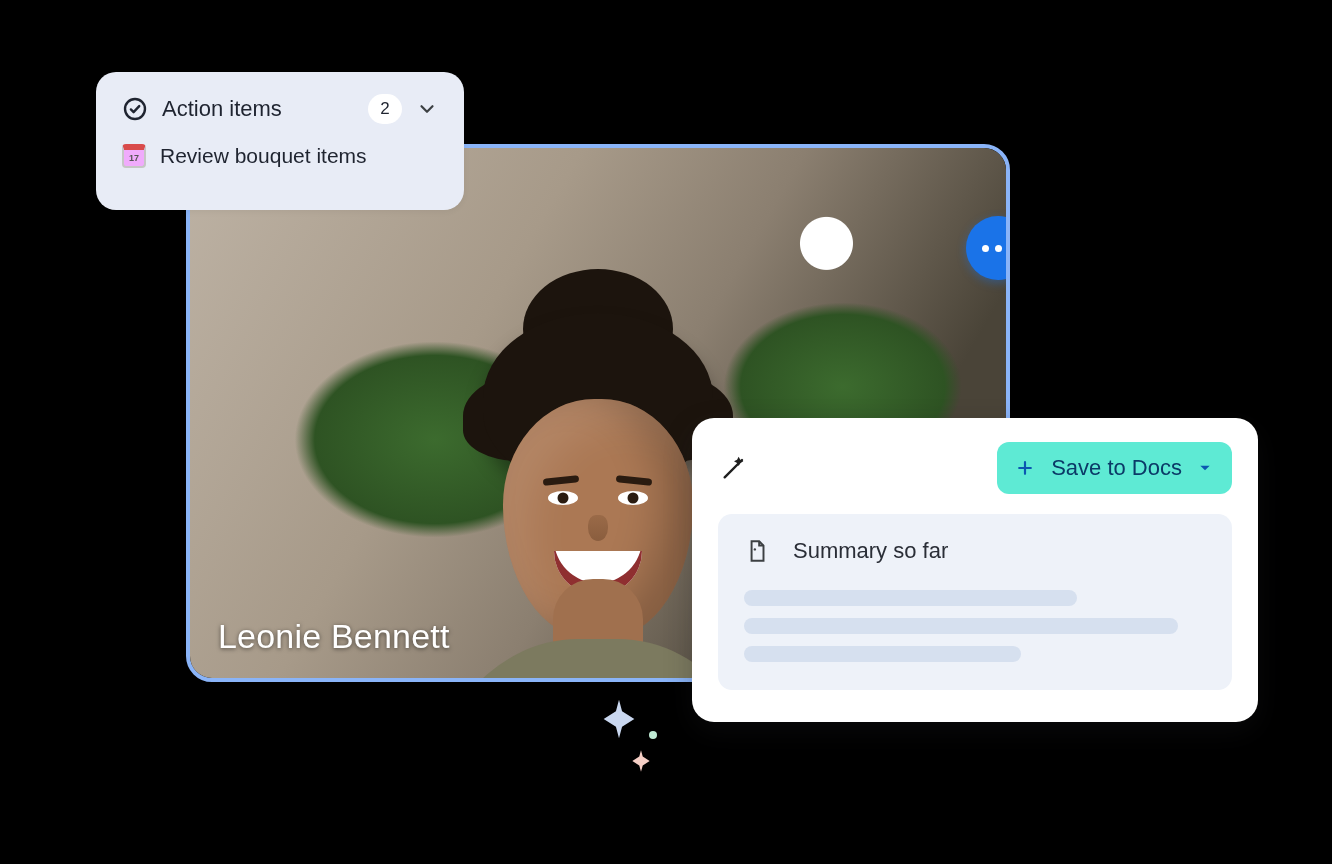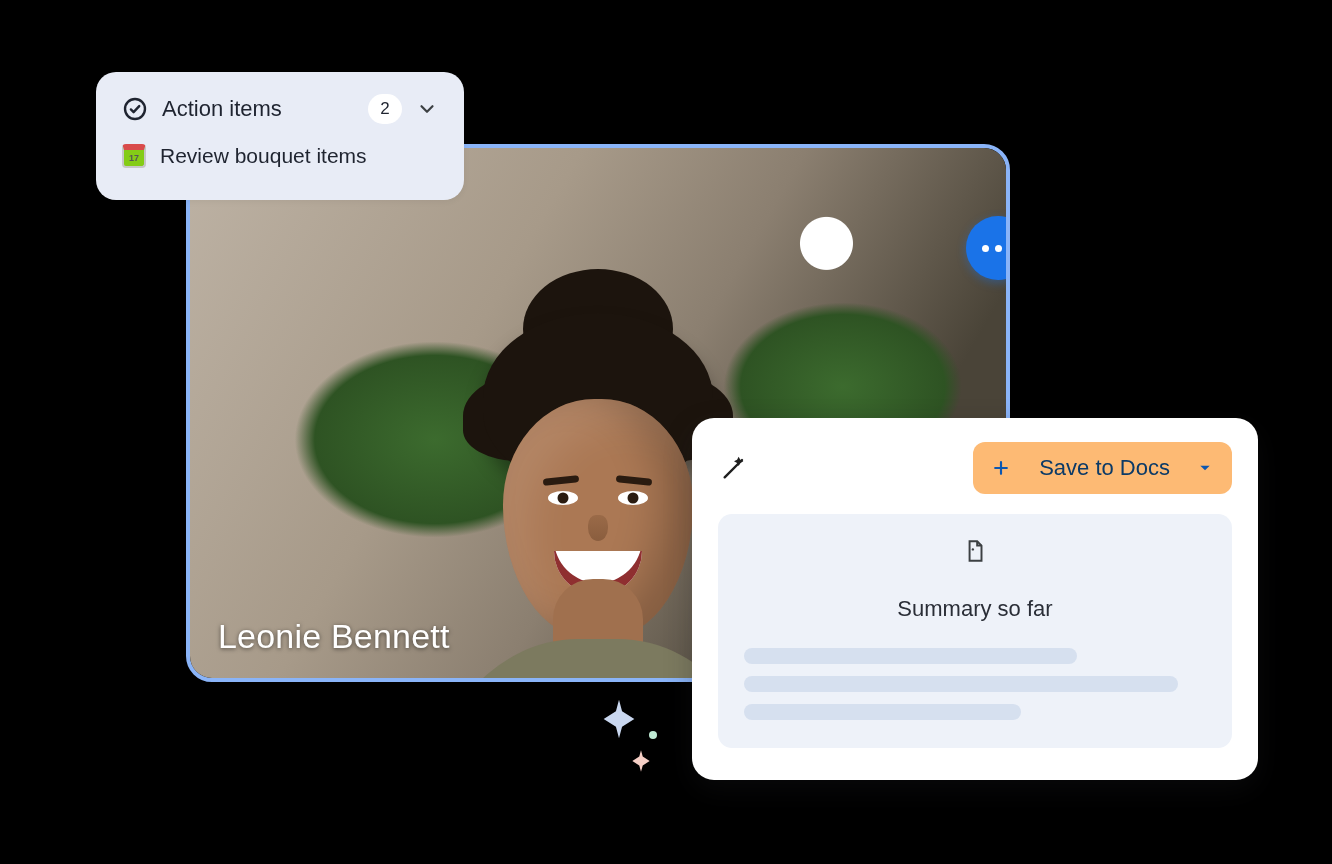--- a/index.html
+++ b/index.html
@@ -105,69 +105,69 @@
     display: flex; align-items: center; justify-content: center;
     gap: 6px; cursor: pointer;
     transform: translateX(22px);
     box-shadow: 0 3px 10px rgba(26,115,232,.4);
   }
   .more-btn span { width: 7px; height: 7px; background: #fff; border-radius: 50%; }
 
   
   .action-card {
     position: absolute; left: 96px; top: 72px;
-    width: 368px; padding: 22px 26px 32px;
+    width: 368px; padding: 22px 26px 42px;
     background: #e8ecf6; border-radius: 20px;
     color: #1f2430;
     box-shadow: 0 2px 6px rgba(0,0,0,.05);
   }
   .action-head { display: flex; align-items: center; gap: 14px; }
   .check-circle { width: 26px; height: 26px; flex: none; color:#1f2430; }
   .action-title { font-size: 22px; font-weight: 500; flex: 1; }
   .count-pill {
     min-width: 34px; height: 30px; border-radius: 15px;
     background: #fff; display: flex; align-items: center; justify-content: center;
     font-size: 17px; font-weight: 500; padding: 0 10px;
   }
   .chev { width: 22px; height: 22px; color: #3c4043; cursor: pointer; }
   .action-item {
     display: flex; align-items: center; gap: 14px;
     margin-top: 20px; font-size: 21px; color: #1f2430;
   }
   .cal-icon {
     width: 24px; height: 24px; flex: none;
-    background: #84cc16; border: 2px solid #c6c6c6; border-top: 6px solid #d94b4b;
+    background: #f0abfc; border: 2px solid #c6c6c6; border-top: 6px solid #d94b4b;
     border-radius: 4px; position: relative;
     display:flex; align-items:center; justify-content:center;
     font-size: 9px; font-weight:700; color:#555;text-align:right;
   }
 
   
   .summary-card {
     position: absolute; left: 692px; top: 418px;
     width: 566px; background: #fff; border-radius: 22px;
     padding: 24px 26px 32px;
     box-shadow: 0 10px 28px rgba(32,33,36,.28);
   }
   .summary-head { display:flex; align-items:center; justify-content:space-between; margin-bottom: 20px; }
   .wand { width: 32px; height: 32px; color:#1f1f1f; }
   .save-btn {
-    display: inline-flex; align-items: center; gap: 28px;
-    background: #fdba74; color: #0b3a67;
+    display: inline-flex; align-items: center; gap: 16px;
+    background: #5eead4; color: #0b3a67;
     height: 52px; padding: 0 20px 0 18px;
     border-radius: 12px; font-size: 22px; font-weight: 500;
     cursor: pointer;
   }
   .save-btn .plus, .save-btn .tri { color:#0b57b1; }
   .save-btn .tri { width: 14px; height: 14px; }
   .summary-body {
     background: #eef2f9; border-radius: 14px;
     padding: 24px 26px 28px;
   }
-  .summary-title-row { display:flex; align-items:center; gap:32px; margin-bottom: 26px; flex-direction: column; }
+  .summary-title-row { display:flex; align-items:center; gap:23px; margin-bottom: 26px; }
   .doc-icon { width:26px; height:26px; color:#3c4043; }
   .summary-title { font-size: 22px; color:#2a2e37; font-weight: 400; }
   .ph { height: 16px; background:#d6e0ef; border-radius: 8px; margin-top: 12px; }
   .ph.w72 { width: 72%; }
   .ph.w94 { width: 94%; }
   .ph.w60 { width: 60%; }
 
   
   .spark-wrap { position:absolute; left: 590px; top: 696px; width: 90px; height: 90px; }
   .spark { position:absolute; }

